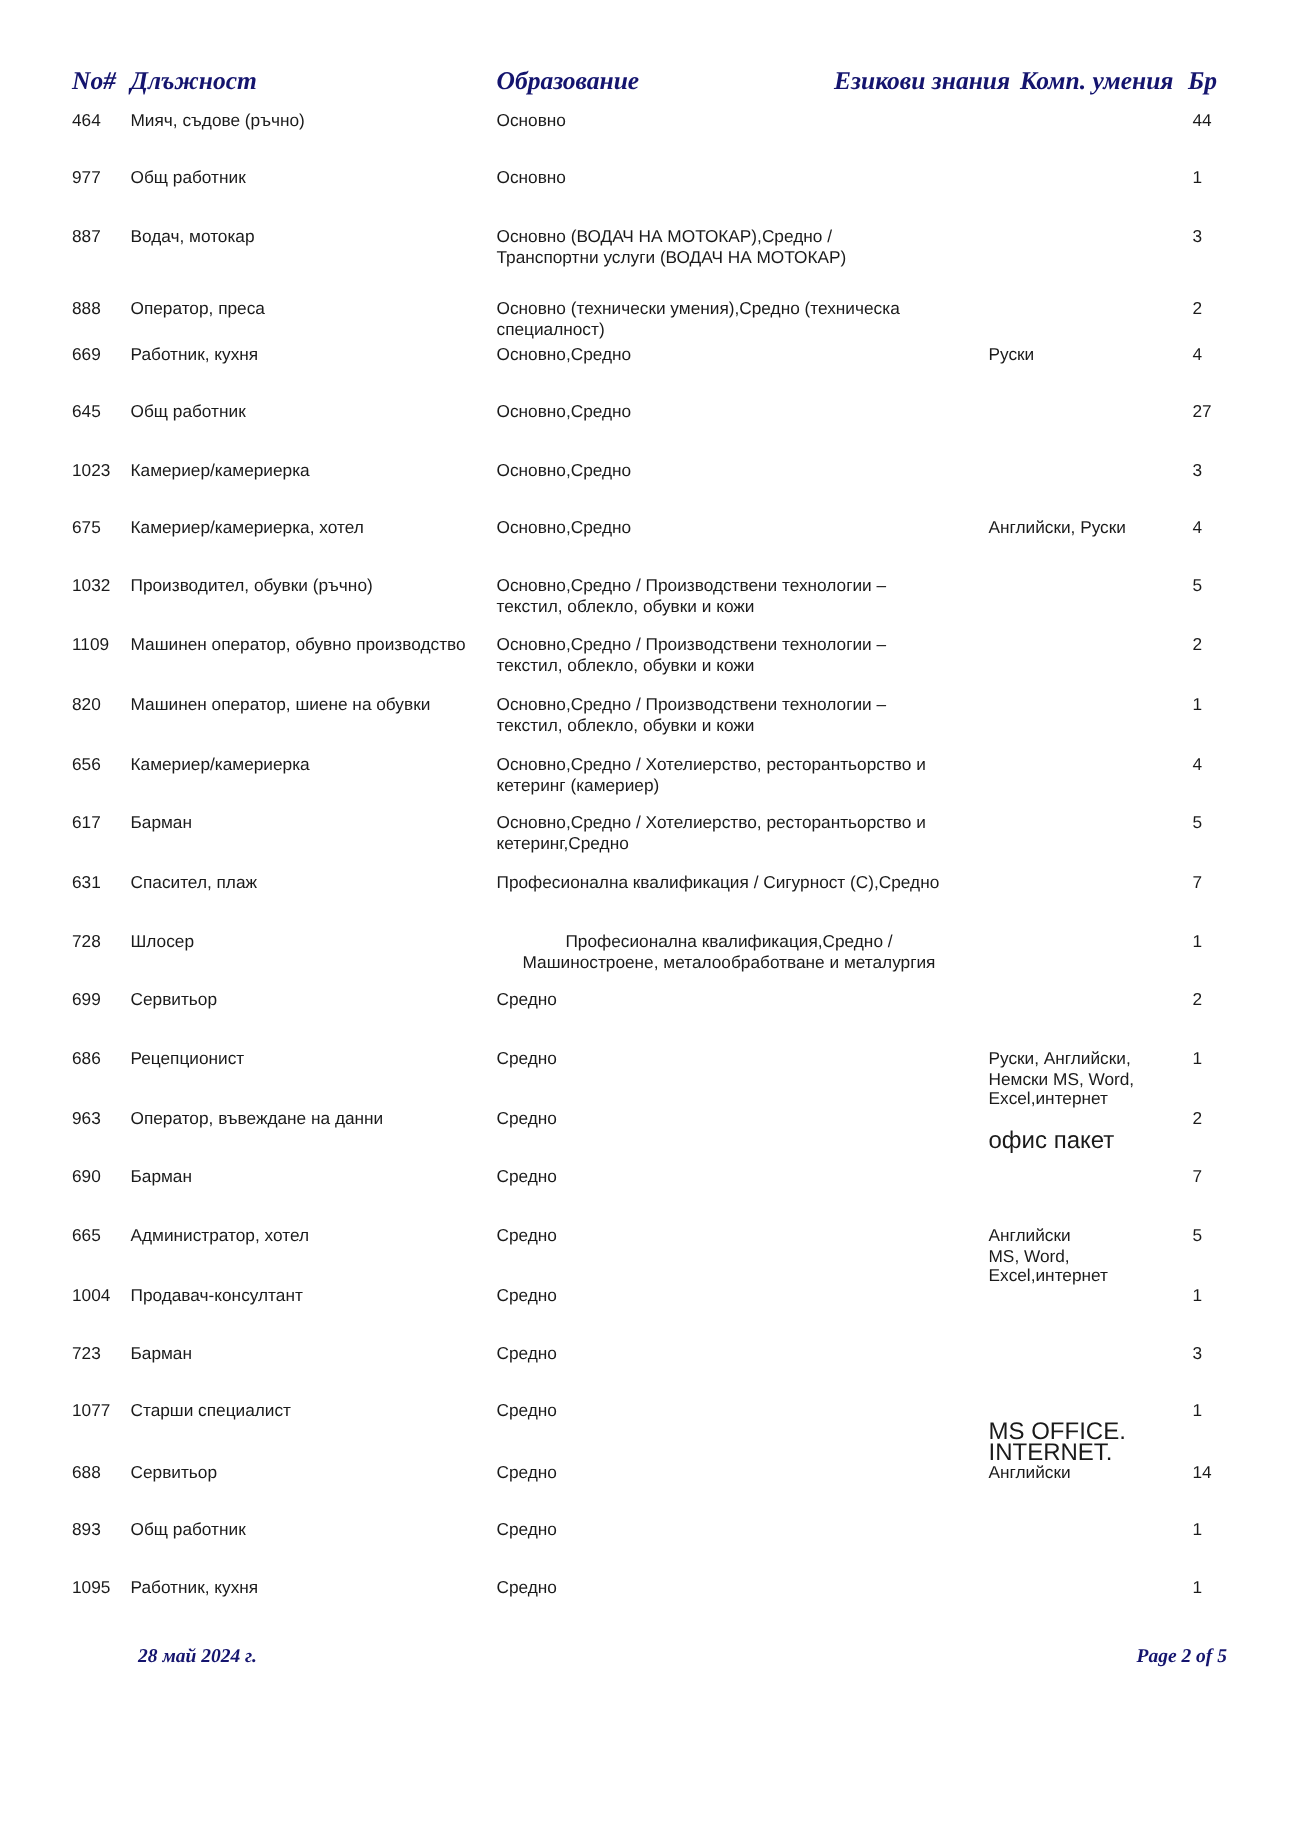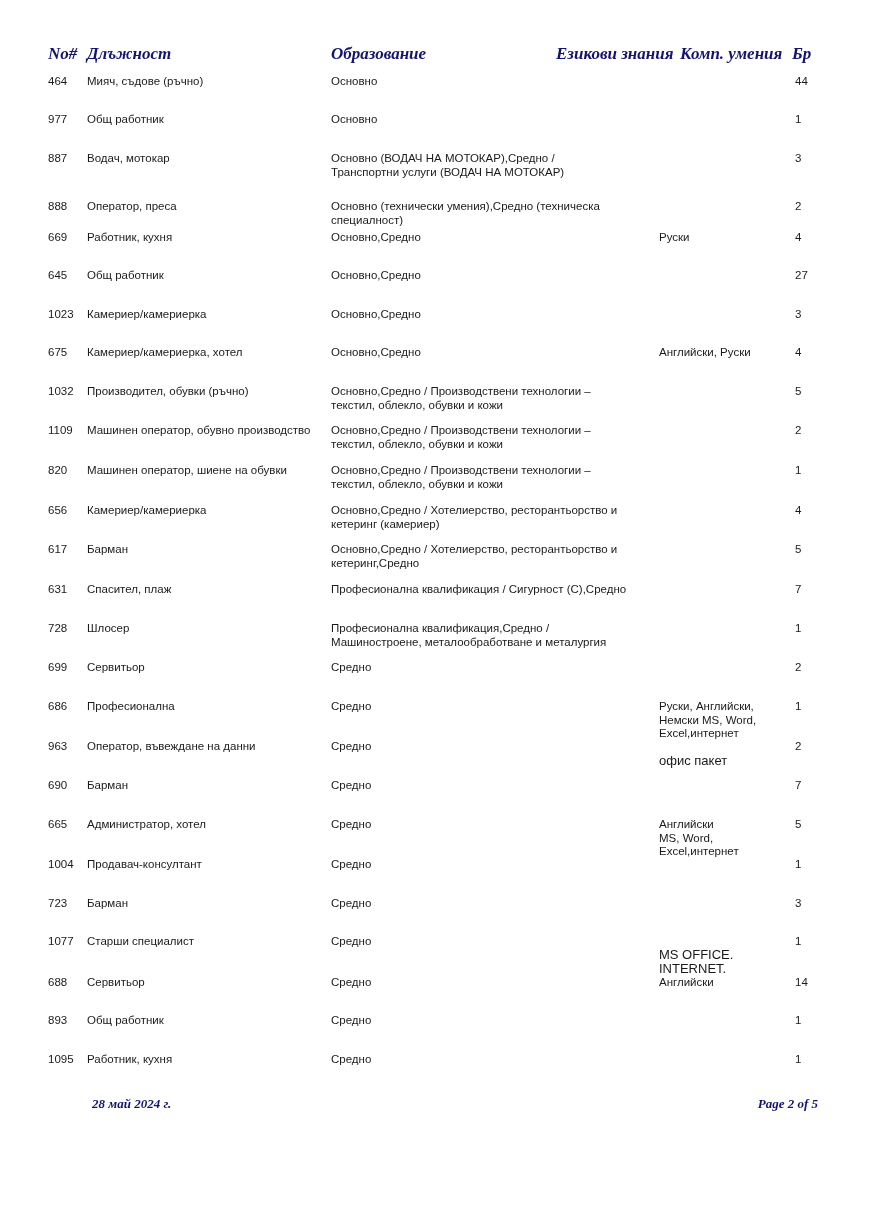--- a/index.html
+++ b/index.html
@@ -12,21 +12,21 @@
       color: #14146e; white-space: nowrap;
     }
     .row { position: absolute; left: 0; width: 870px; height: 36px;
       font-family: "Liberation Sans", "DejaVu Sans", sans-serif; font-size: 11.5px; color: #1a1a1a; line-height: 13.5px; }
     .cell { position: absolute; top: 0; white-space: pre-line; }
     .c-no { left: 48px; }
     .c-pos { left: 87px; }
     .c-edu { left: 331px; width: 310px; }
     .c-lang { left: 659px; width: 130px; }
     .c-cnt { left: 795px; }
-    .extra { position: absolute; font-family: "Liberation Sans", "DejaVu Sans", sans-serif; font-size: 13px; color: #1a1a1a; line-height: 13.5px; white-space: pre-line; }
+    .extra { position: absolute; font-family: "Liberation Sans", "DejaVu Sans", sans-serif; font-size: 16px; color: #1a1a1a; line-height: 13.5px; white-space: pre-line; }
     .footer {
       position: absolute; top: 1096px;
       font-family: "Liberation Serif", "DejaVu Serif", serif;
       font-weight: bold; font-style: italic; font-size: 13px; color: #14146e; margin-left: 44px;
     }
   </style>
 </head>
 <body>
 
 <div class="page">
@@ -136,38 +136,38 @@
         <div class="cell c-lang"></div>
         <div class="cell c-cnt">5</div>
       </div>
       <div class="row" style="top: 583px;">
         <div class="cell c-no">631</div>
         <div class="cell c-pos">Спасител, плаж</div>
         <div class="cell c-edu">Професионална квалификация / Сигурност (С),Средно</div>
         <div class="cell c-lang"></div>
         <div class="cell c-cnt">7</div>
       </div>
-      <div class="row" style="top: 622px;">
+      <div class="row" style="top: 622px; text-align: center;">
         <div class="cell c-no">728</div>
         <div class="cell c-pos">Шлосер</div>
         <div class="cell c-edu">Професионална квалификация,Средно /
 Машиностроене, металообработване и металургия</div>
         <div class="cell c-lang"></div>
         <div class="cell c-cnt">1</div>
       </div>
       <div class="row" style="top: 661px;">
         <div class="cell c-no">699</div>
         <div class="cell c-pos">Сервитьор</div>
         <div class="cell c-edu">Средно</div>
         <div class="cell c-lang"></div>
         <div class="cell c-cnt">2</div>
       </div>
       <div class="row" style="top: 700px; padding-left: 36px;">
         <div class="cell c-no">686</div>
-        <div class="cell c-pos">Професионална</div>
+        <div class="cell c-pos">Рецепционист</div>
         <div class="cell c-edu">Средно</div>
         <div class="cell c-lang">Руски, Английски,
 Немски        MS, Word,
 Excel,интернет</div>
         <div class="cell c-cnt">1</div>
       </div>
       <div class="row" style="top: 740px;">
         <div class="cell c-no">963</div>
         <div class="cell c-pos">Оператор, въвеждане на данни</div>
         <div class="cell c-edu">Средно</div>

